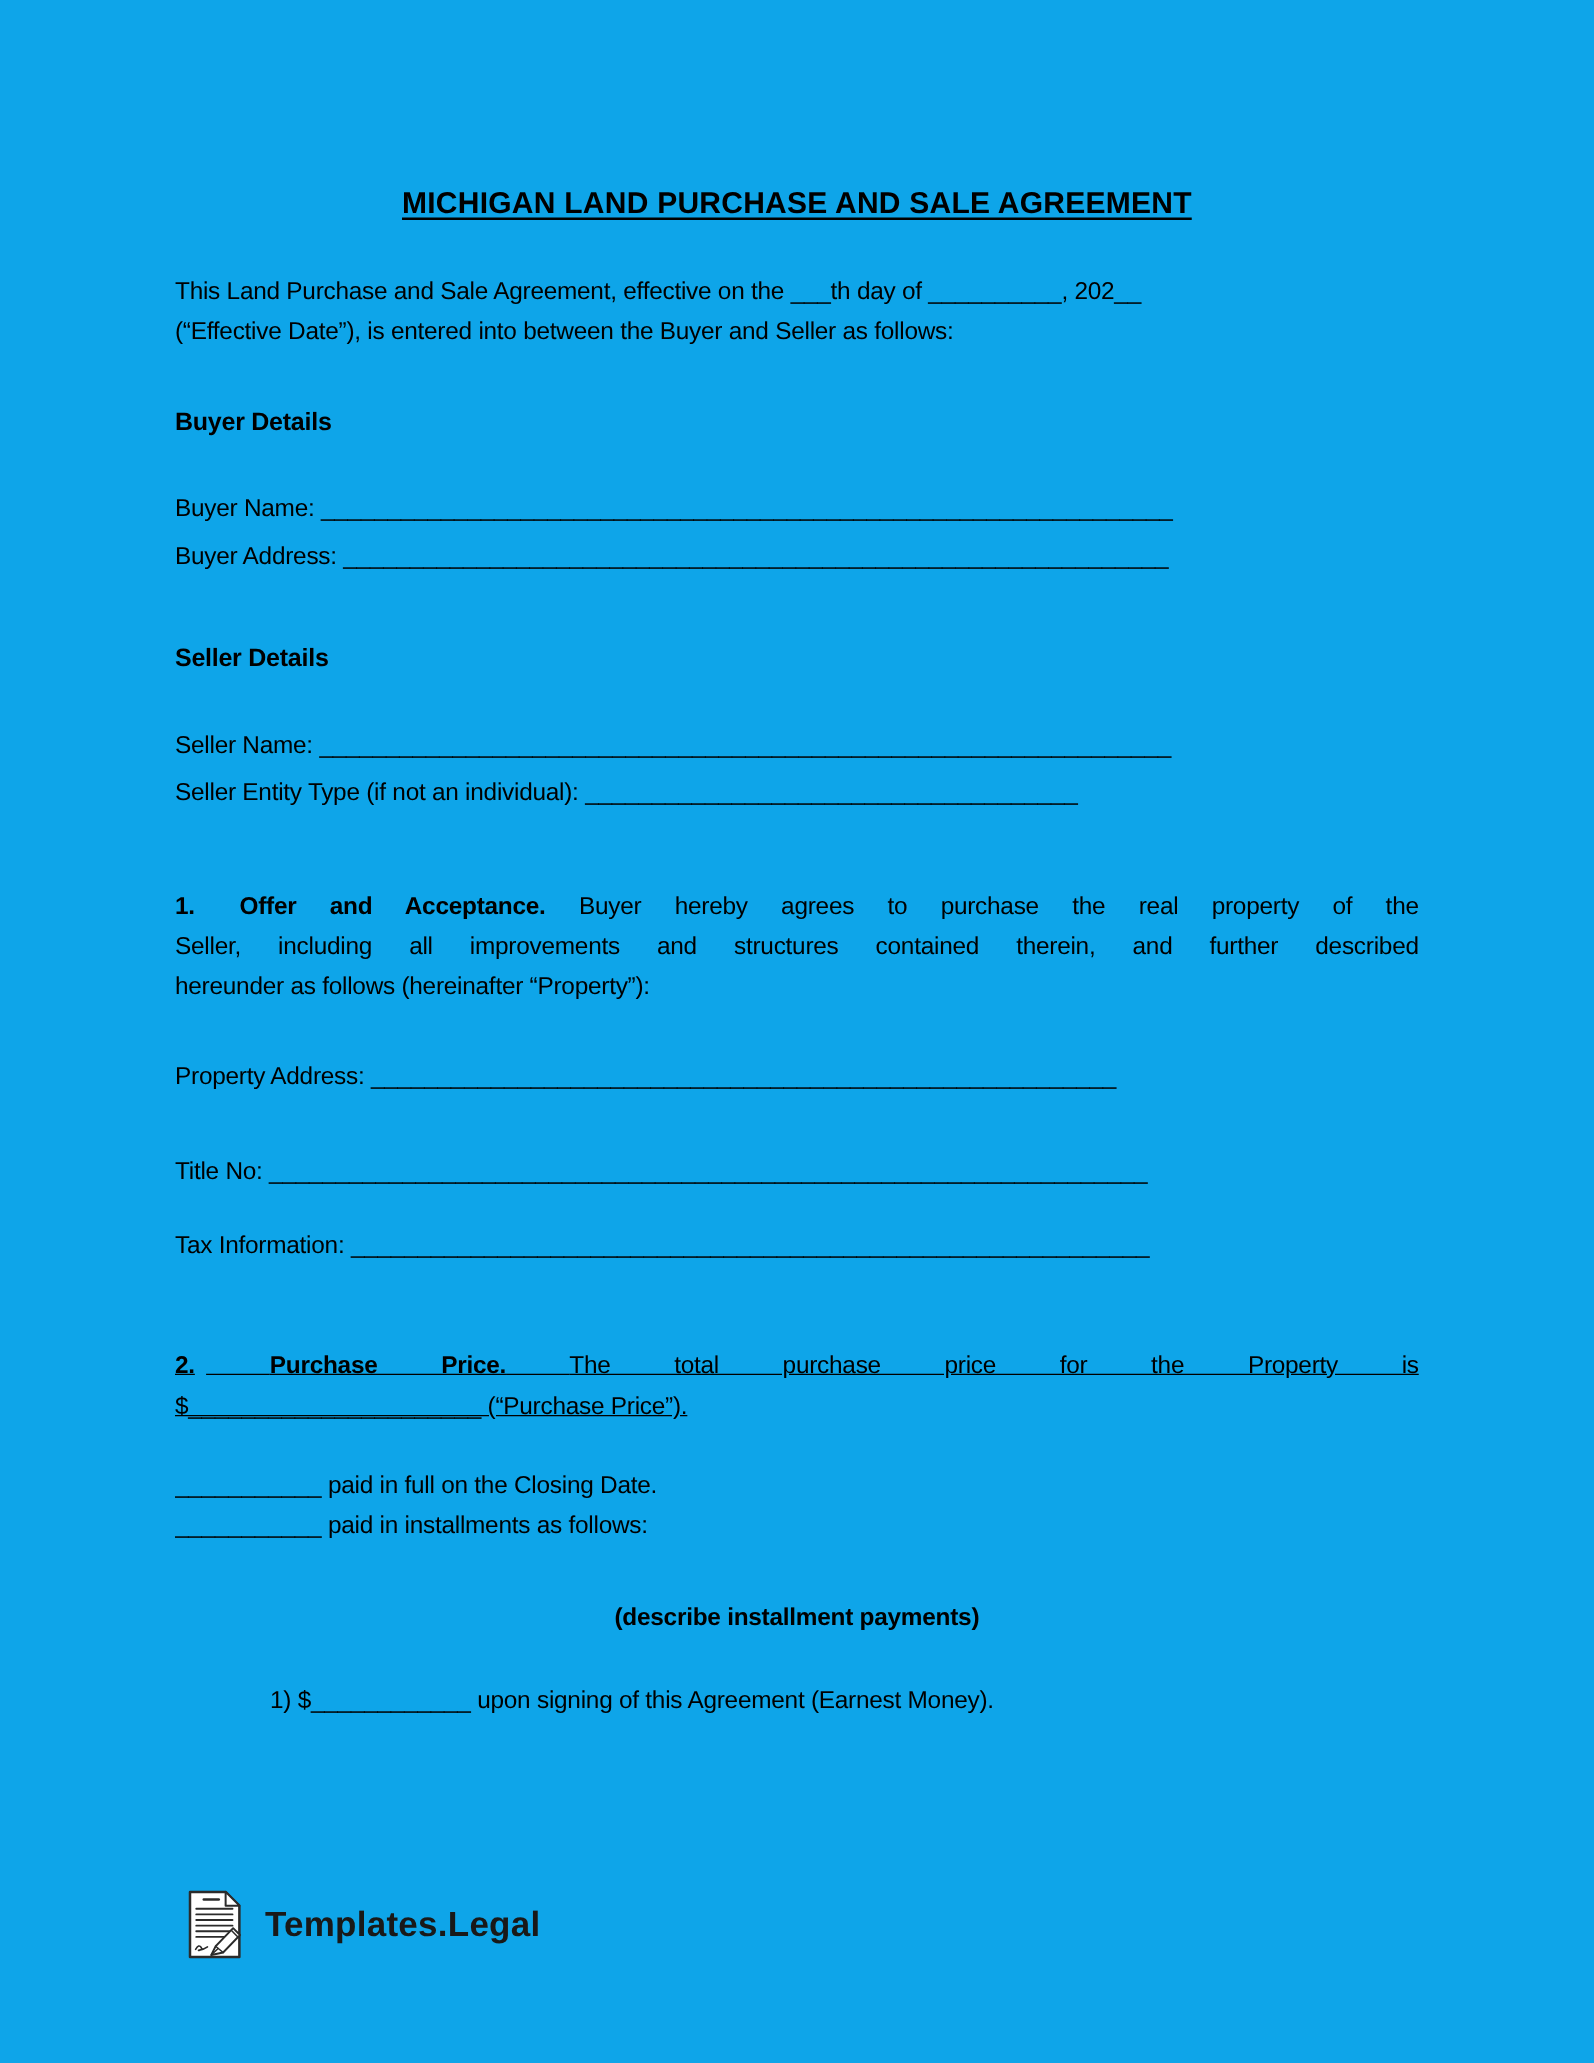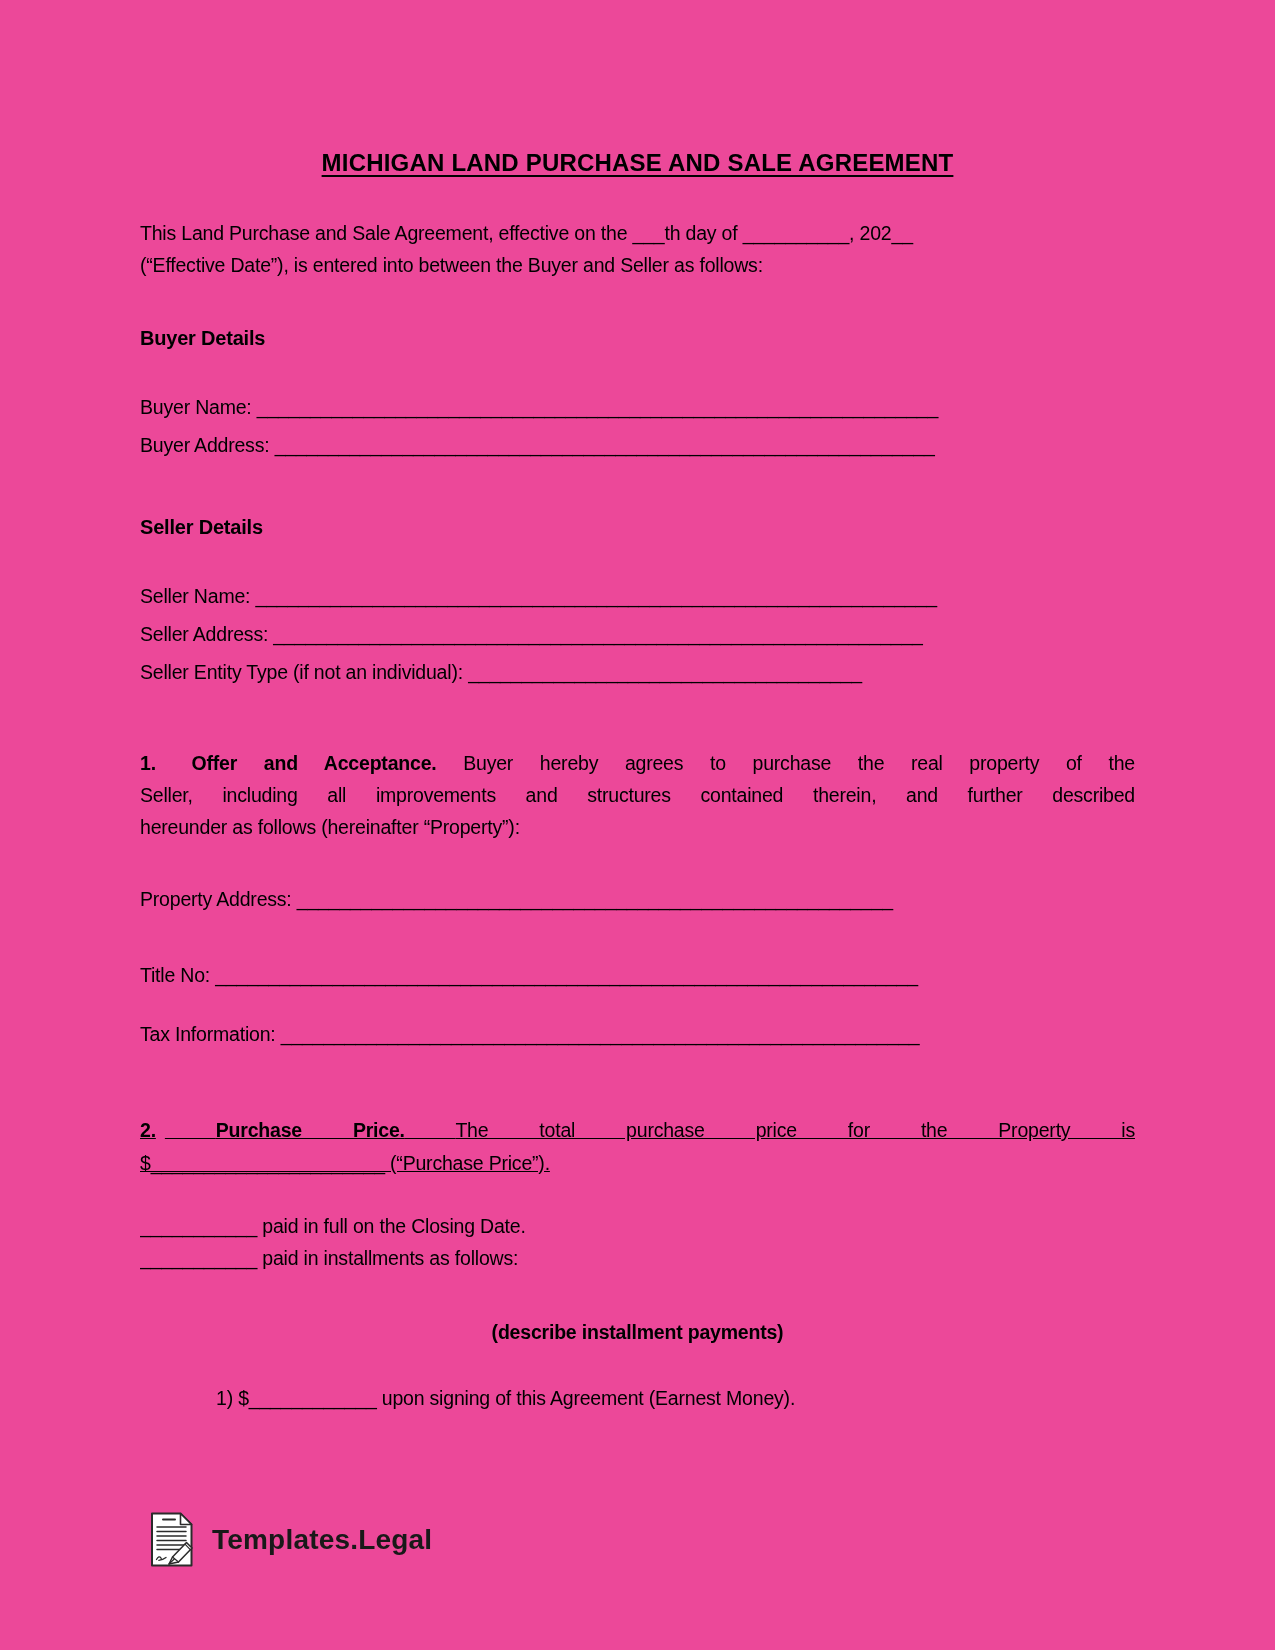--- a/index.html
+++ b/index.html
@@ -1,21 +1,21 @@
 <!DOCTYPE html>
 <html><head>
 <meta charset="utf-8">
 <style>
   html, body { margin: 0; padding: 0; background: #ffffff; }
   .page {
     position: relative;
     width: 1275px;
     height: 1650px;
     margin: 0 auto;
-    background: #ec4899;
+    background: #0ea5e9;
     box-sizing: border-box;
     padding: 146px 140px 0 140px;
     overflow: hidden;
     font-family: "Liberation Sans", sans-serif;
     font-size: 19.5px;
     color: #000000;
     letter-spacing: -0.2px;
   }
   h1, h2 { margin: 0; padding: 0; }
   .doc-title {
@@ -94,21 +94,20 @@
 
   <div class="fields fields-buyer">
     <div class="fline">Buyer Name: ________________________________________________________________</div>
     <div class="fline">Buyer Address: ______________________________________________________________</div>
   </div>
 
   <h2 class="sec-heading sh-gap">Seller Details</h2>
 
   <div class="fields fields-seller">
     <div class="fline">Seller Name: ________________________________________________________________</div>
-    <div class="fline">Seller Address: _____________________________________________________________</div>
     <div class="fline">Seller Entity Type (if not an individual): _____________________________________</div>
   </div>
 
   <div class="offer-para">
     <div class="line jf">
       <span class="sec-num">1.</span>
       <span class="b">Offer and Acceptance.</span>
       <span>Buyer hereby agrees to purchase the real property of the</span>
     </div>
     <div class="line jf">Seller, including all improvements and structures contained therein, and further described</div>

